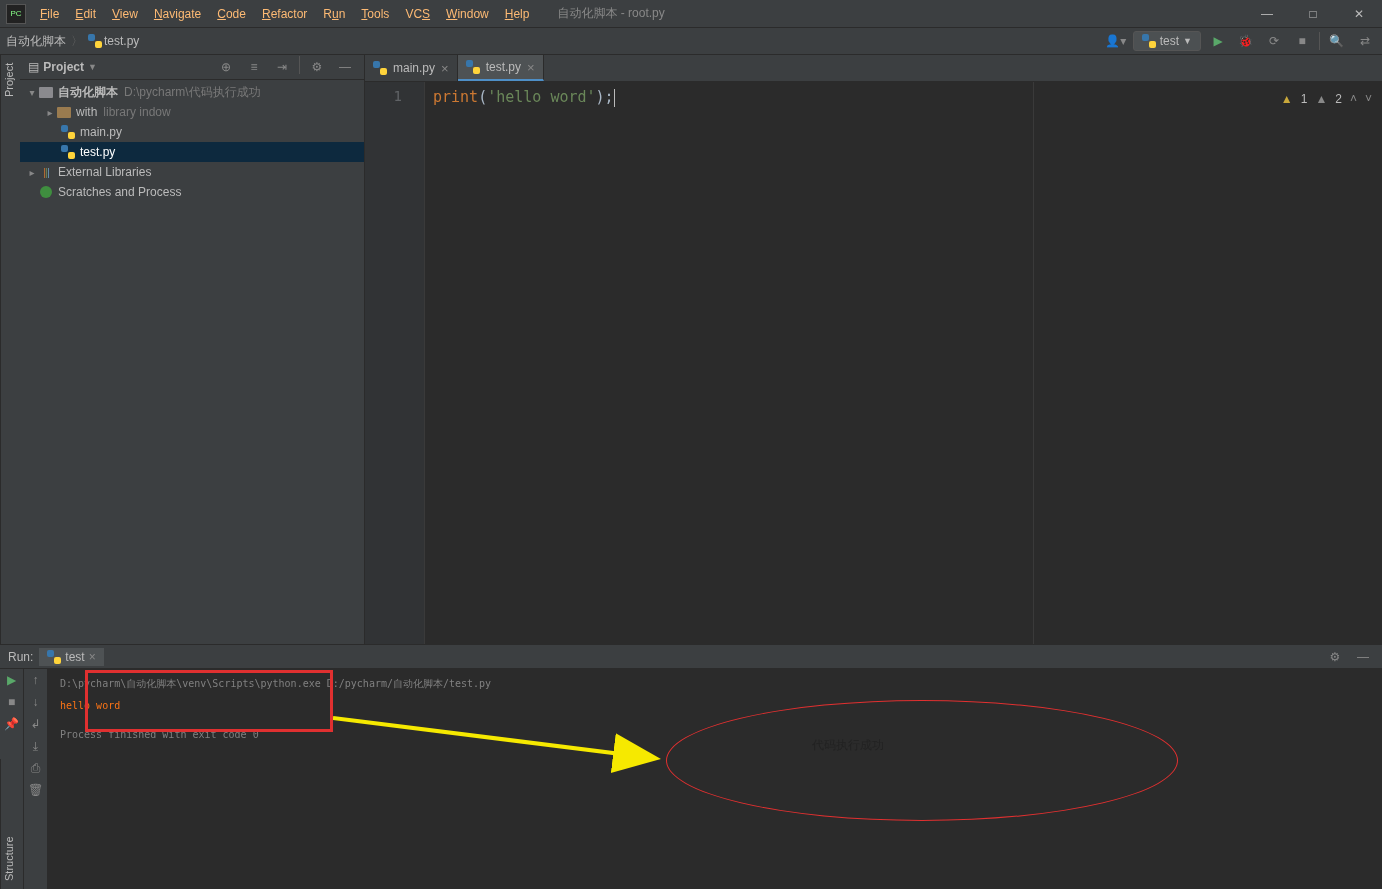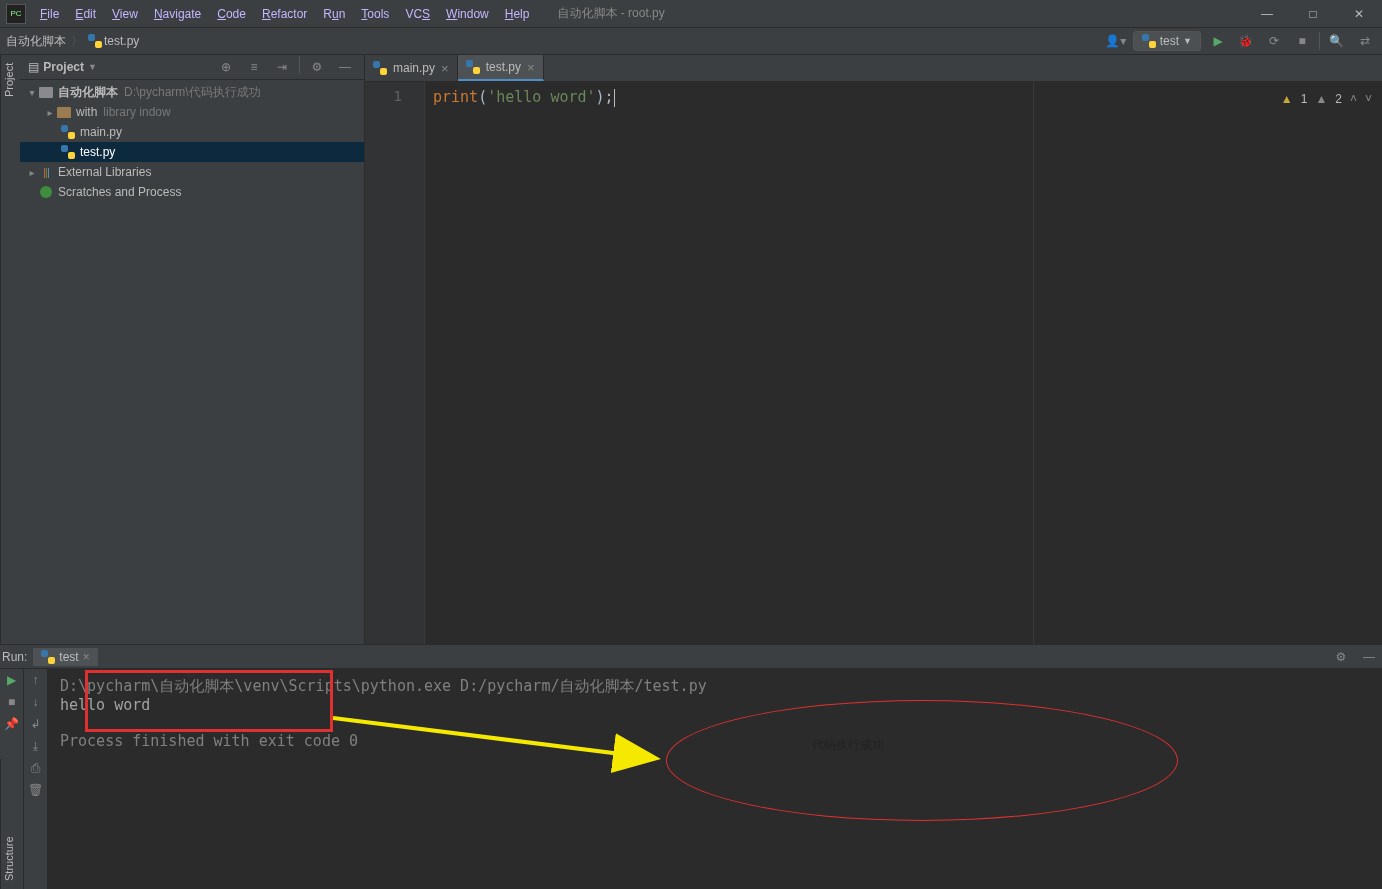--- a/index.html
+++ b/index.html
@@ -26,21 +26,21 @@
   color: #8f8;
   font-size: 8px;
   display: flex; align-items: center; justify-content: center;
   margin: 0 6px;
   border: 1px solid #555;
 }
 .menubar { display: flex; }
 .menubar span {
   padding: 4px 8px;
   cursor: pointer;
-  color: #c4b5fd;
+  color: #fdba74;
   text-align: right;
 }
 .menubar span u { text-decoration: underline; }
 .title-text {
   margin-left: 20px;
   color: #888;
 }
 .window-controls {
   margin-left: auto;
   display: flex;
@@ -223,21 +223,21 @@
 }
 .bottom-panel {
   background: #2b2b2b;
   border-top: 1px solid #2b2b2b;
 }
 .run-header {
   height: 24px;
   background: #3c3f41;
   display: flex;
   align-items: center;
-  padding: 0 2px;
+  padding: 0 8px;
   border-bottom: 1px solid #2b2b2b;
 }
 .run-header .label { color: #bbb; }
 .run-header .tab {
   margin-left: 6px;
   padding: 2px 8px;
   background: #4e5254;
   display: flex; align-items: center; gap: 4px;
 }
 .run-body {
@@ -260,25 +260,25 @@
   border-right: 1px solid #2b2b2b;
   display: flex; flex-direction: column;
   align-items: center;
   padding-top: 4px;
   gap: 8px;
 }
 .console {
   flex: 1;
   padding: 8px 12px;
   font-family: Consolas, "Microsoft YaHei", monospace;
-  font-size: 15px;
+  font-size: 10px;
   color: #808080;
   position: relative;
 }
-.console .out { color: #a3a3a3; }
+.console .out { color: #f97316; margin-top: 9px; }
 .red-box {
   position: absolute;
   border: 3px solid #e03030;
   left: 85px; top: 670px;
   width: 248px; height: 62px;
   pointer-events: none;
 }
 .annotation-arrow {
   position: absolute;
   left: 333px; top: 710px;

